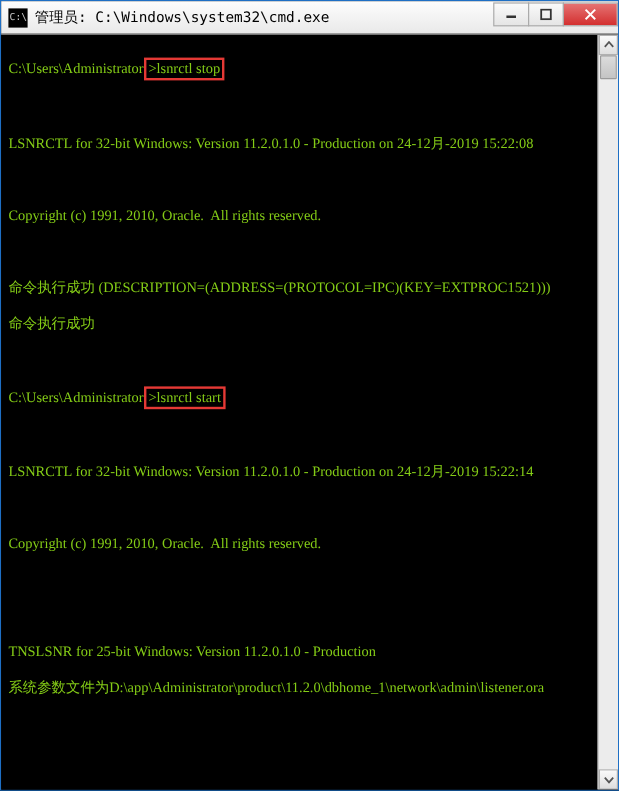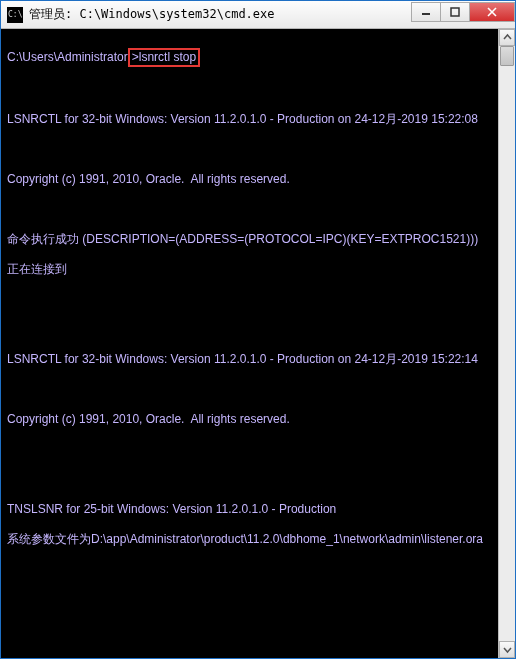--- a/index.html
+++ b/index.html
@@ -58,23 +58,23 @@
     display:flex; align-items:center; justify-content:center;
     font-size:11px;
     color:#333;
     margin-left:-1px;
   }
   .winbtn.close { background: linear-gradient(#e57373,#d32f2f); color:#fff; width:46px;}
   .winbtn svg { display:block; }
   .terminal {
     flex: 1;
     background: #000;
-    color: #c4b5fd;
+    color: #84cc16;
     padding: 4px 6px 4px 6px;
-    font-family: Liberation Sans, sans-serif;
+    font-family: Liberation Serif, serif;
     font-size: 12px;
     line-height: 15px;
     white-space: pre-wrap;
     word-break: break-all;
     overflow: hidden;
     position: relative;
   }
   .hl {
     border: 2px solid #e53935;
     padding: 0 2px;
@@ -137,22 +137,23 @@
   </div>
 
   <div class="terminal">
 <span class="row"><span>C:\Users\Administrator</span><span class="hl">&gt;lsnrctl stop</span></span>
 <span class="row">&nbsp;</span>
 <span class="row">LSNRCTL for 32-bit Windows: Version 11.2.0.1.0 - Production on 24-12月-2019 15:22:08</span>
 <span class="row">&nbsp;</span>
 <span class="row">Copyright (c) 1991, 2010, Oracle.  All rights reserved.</span>
 <span class="row">&nbsp;</span>
 <span class="row">命令执行成功 (DESCRIPTION=(ADDRESS=(PROTOCOL=IPC)(KEY=EXTPROC1521)))</span>
-<span class="row">正在连接到</span>
-<span class="row">&nbsp;</span>
+<span class="row">命令执行成功</span>
+<span class="row">&nbsp;</span>
+<span class="row"><span>C:\Users\Administrator</span><span class="hl">&gt;lsnrctl start</span></span>
 <span class="row">&nbsp;</span>
 <span class="row">LSNRCTL for 32-bit Windows: Version 11.2.0.1.0 - Production on 24-12月-2019 15:22:14</span>
 <span class="row">&nbsp;</span>
 <span class="row">Copyright (c) 1991, 2010, Oracle.  All rights reserved.</span>
 <span class="row">&nbsp;</span>
 <span class="row">&nbsp;</span>
 <span class="row">TNSLSNR for 25-bit Windows: Version 11.2.0.1.0 - Production</span>
 <span class="row">系统参数文件为D:\app\Administrator\product\11.2.0\dbhome_1\network\admin\listener.ora</span>
 
 

